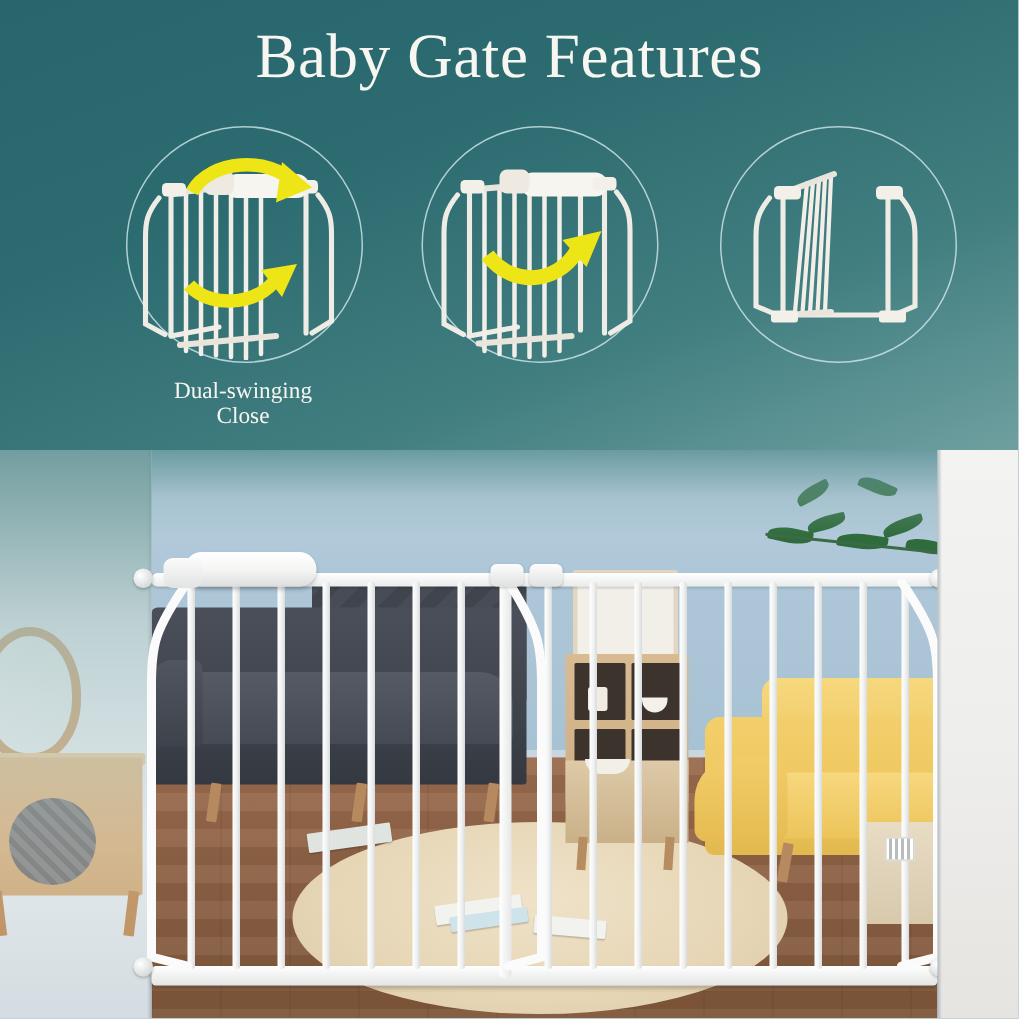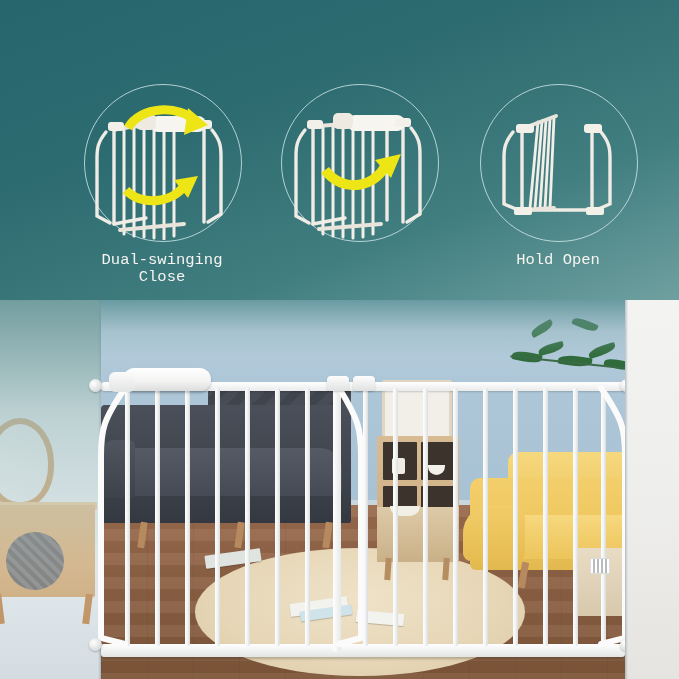--- a/index.html
+++ b/index.html
@@ -232,21 +232,21 @@
   
   .features{position:absolute;left:0;top:84px;width:679px;height:220px;z-index:30;}
   .feat{position:absolute;top:0;width:200px;height:220px;}
   .feat .ring{
     position:absolute;left:22px;top:0;width:156px;height:156px;border-radius:50%;
     border:1.4px solid rgba(214,236,238,.78);
   }
   .feat .art{position:absolute;left:22px;top:0;width:156px;height:156px;}
   .feat .cap{
     position:absolute;left:0;top:168px;width:200px;text-align:center;
-    font-family:Liberation Mono, monospace;font-size:15.5px;line-height:17px;
+    font-family:Liberation Serif, serif;font-size:15.5px;line-height:17px;
     color:#f6f5f0;
   }
 
   
   .mg{position:absolute;}
 </style>
 </head>
 <body>
 
 <div id="shot">
@@ -366,20 +366,21 @@
 
   </div>
 
   <div class="teal">
     <div class="solid"></div>
     <div class="fadeMid"></div>
     <div class="fadeL"></div>
     <div class="fadeR"></div>
   </div>
 
+  <div class="title">Baby Gate Features</div>
 
   <div class="features">
 
     <div class="feat" style="left:62px;">
       <div class="ring"></div>
       <div class="art">
         <svg viewBox="0 0 156 156" width="156" height="156">
           <g stroke="#efece5" stroke-width="3.4" stroke-linecap="round" fill="none">
 
             <path d="M30 46 L30 140"></path>
@@ -491,21 +492,17 @@
           <g stroke="#e9e5dc" stroke-width="4" stroke-linecap="round" fill="none">
             <path d="M44 44 L76 32"></path>
             <path d="M44 126 L74 124"></path>
           </g>
           <rect x="36" y="40" width="18" height="9" rx="3" fill="#f3f0e9"></rect>
           <rect x="104" y="40" width="18" height="9" rx="3" fill="#f3f0e9"></rect>
           <rect x="34" y="123" width="18" height="8" rx="2" fill="#f3f0e9"></rect>
           <rect x="106" y="123" width="18" height="8" rx="2" fill="#f3f0e9"></rect>
         </svg>
       </div>
-      <div class="cap">
-        <div>Hold Open</div>
-        <div></div>
-      </div>
     </div>
 
   </div>
 
 </div>
 
 </body></html>

